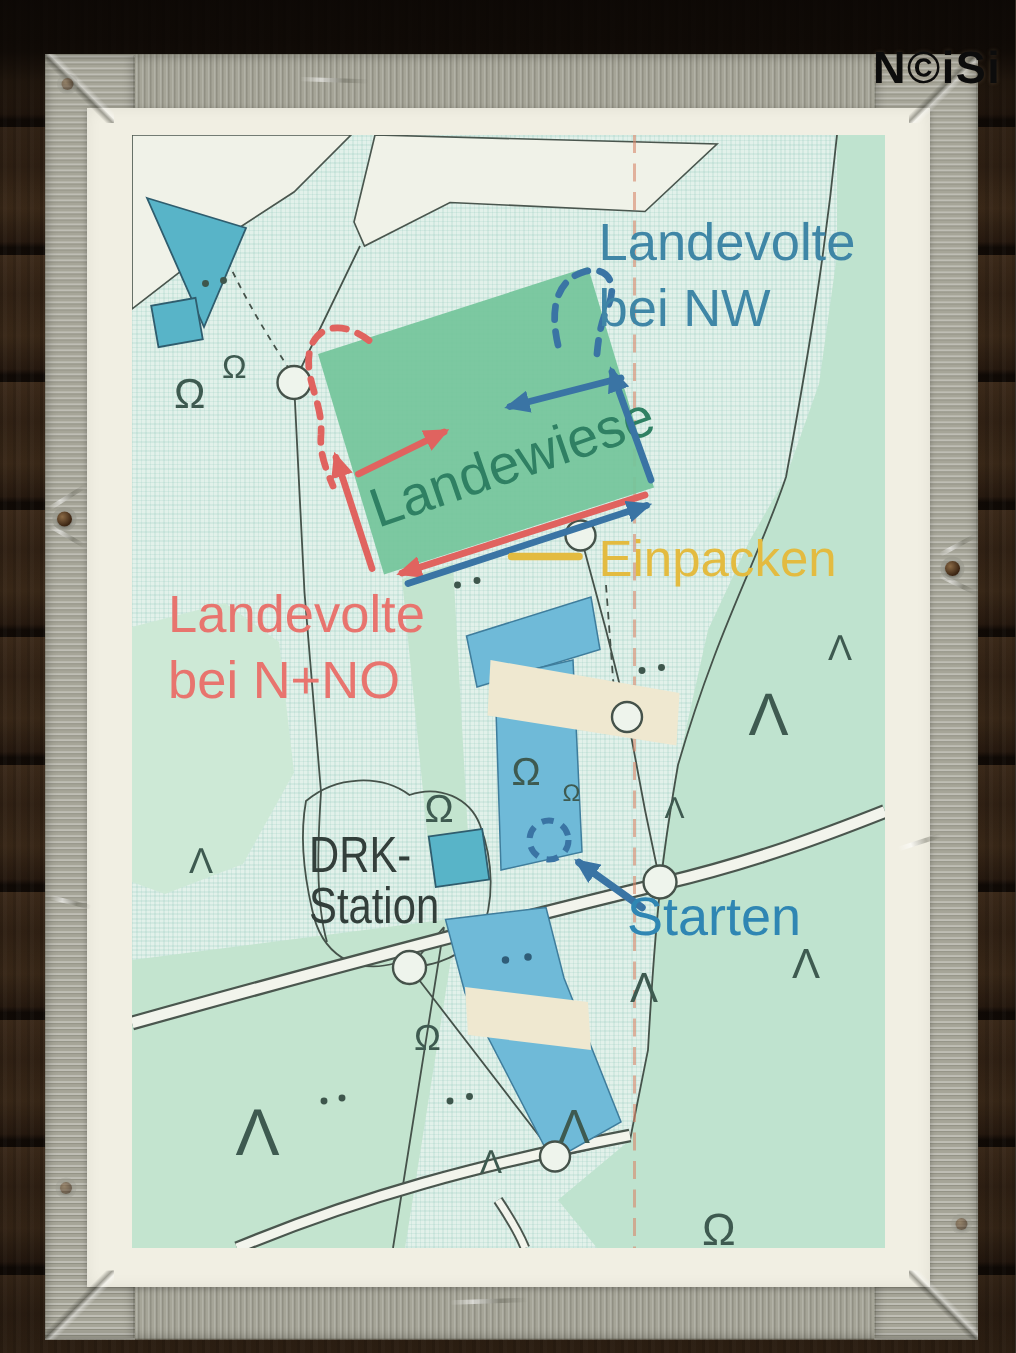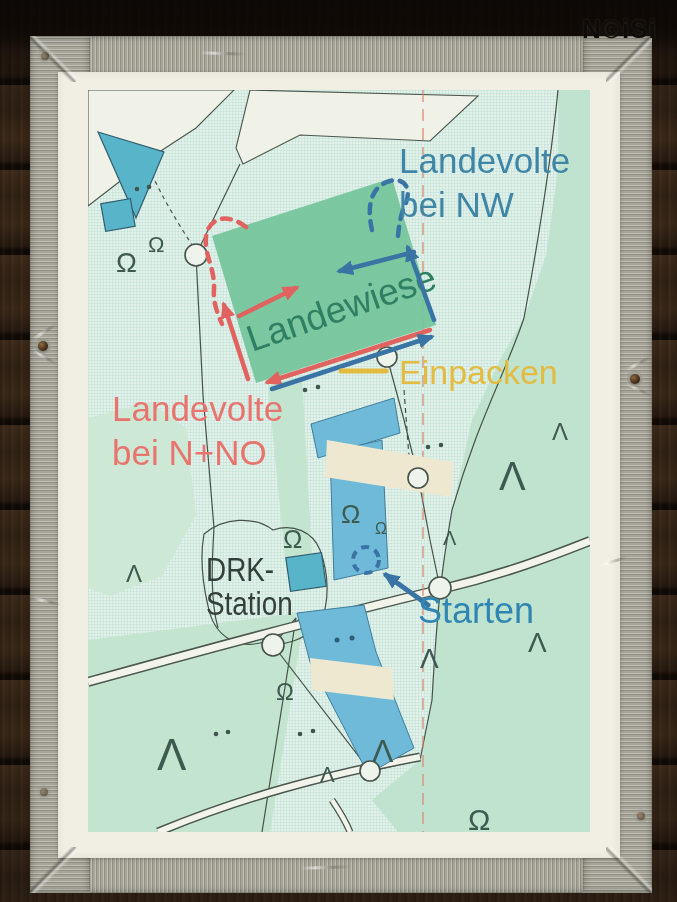--- a/index.html
+++ b/index.html
@@ -25,21 +25,21 @@
   .map{position:absolute;left:88px;top:90px;width:502px;height:742px;z-index:4;
     background-color:#e2f1ea;
     background-image:
       repeating-linear-gradient(0deg, rgba(125,190,175,.16) 0 1px, transparent 1px 3px),
       repeating-linear-gradient(90deg, rgba(125,190,175,.16) 0 1px, transparent 1px 3px);}
   .map svg{position:absolute;left:0;top:0;}
   .screw{position:absolute;width:10px;height:10px;border-radius:50%;z-index:6;
     background:radial-gradient(circle at 35% 35%, #8a6a46, #3a2412 70%);
     box-shadow:0 0 0 3px rgba(150,150,138,.55), 0 1px 2px rgba(0,0,0,.55);}
   .screw.faint{opacity:.55;width:8px;height:8px;}
-  .watermark{position:absolute;left:582px;top:14px;z-index:7;font-size:26px;font-weight:bold;
+  .watermark{position:absolute;left:582px;top:29px;z-index:7;font-size:30px;font-weight:bold;
     color:#0c0c0c;letter-spacing:1px;text-shadow:0 0 3px rgba(150,125,95,.3);}
   .sym{fill:#3e5a50;}
   text{font-family:"Liberation Sans",sans-serif;}
 </style>
 </head>
 <body>
 
 <div class="scene">
 
   <div class="tape ridge-v" style="left:30px;top:36px;width:622px;height:44px;"></div>

